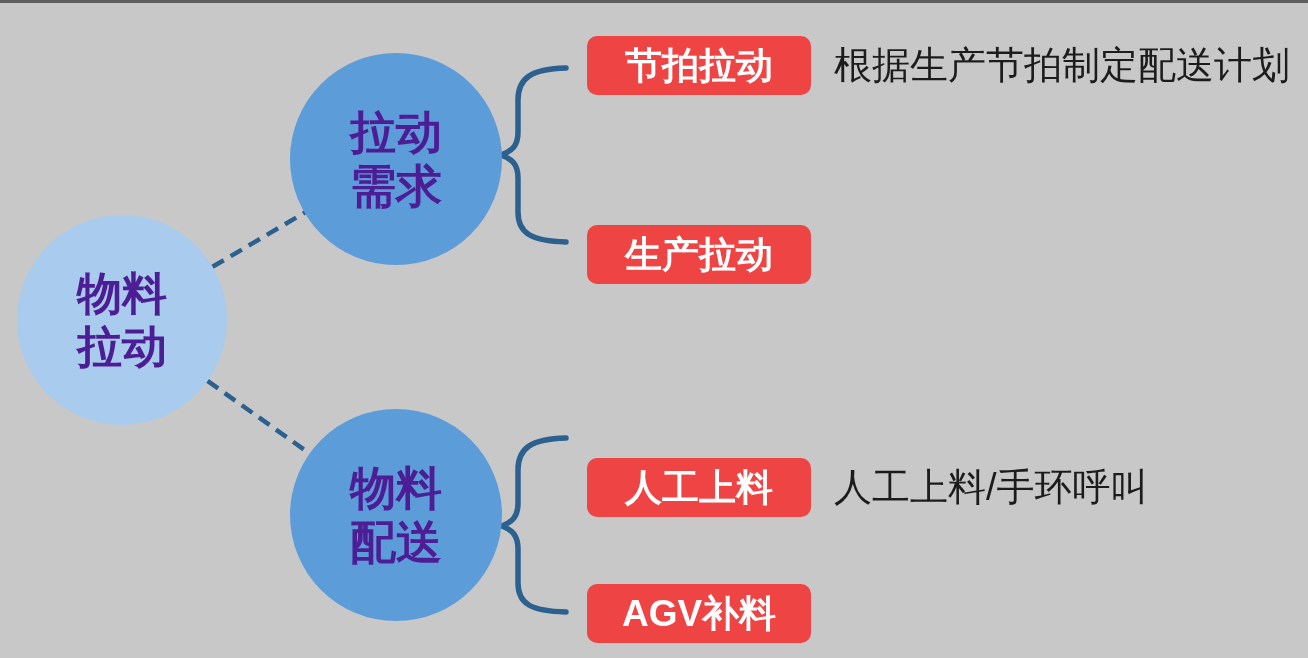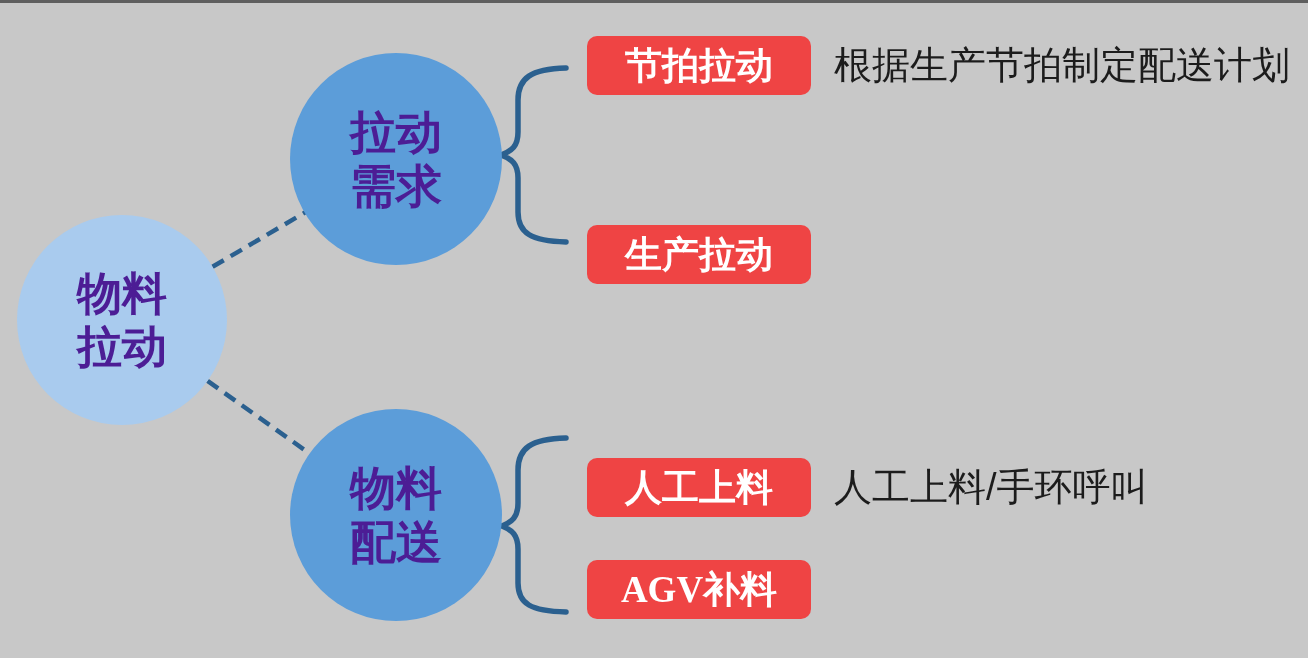--- a/index.html
+++ b/index.html
@@ -31,21 +31,21 @@
   }
   .circle.branch.b0{left:290px;top:53px;}
   .circle.branch.b1{left:290px;top:409px;}
   .leaf-row{
     position:absolute;left:587px;height:59px;z-index:2;
     display:flex;align-items:center;
   }
   .leaf-row.r0{top:36px;}
   .leaf-row.r1{top:225px;}
   .leaf-row.r2{top:418px;margin-top:40px;}
-  .leaf-row.r3{top:560px;font-family:Liberation Serif, serif;}
+  .leaf-row.r3{top:584px;}
   .leaf-box{
     width:224px;height:59px;border-radius:10px;background:#ef4444;
     display:flex;align-items:center;justify-content:center;
     color:#ffffff;font-weight:700;font-size:37px;flex:0 0 auto;
   }
   .leaf-desc{
     margin-left:23px;color:#1c1c1c;font-size:38px;
     font-weight:400;white-space:nowrap;
   }
 </style>

